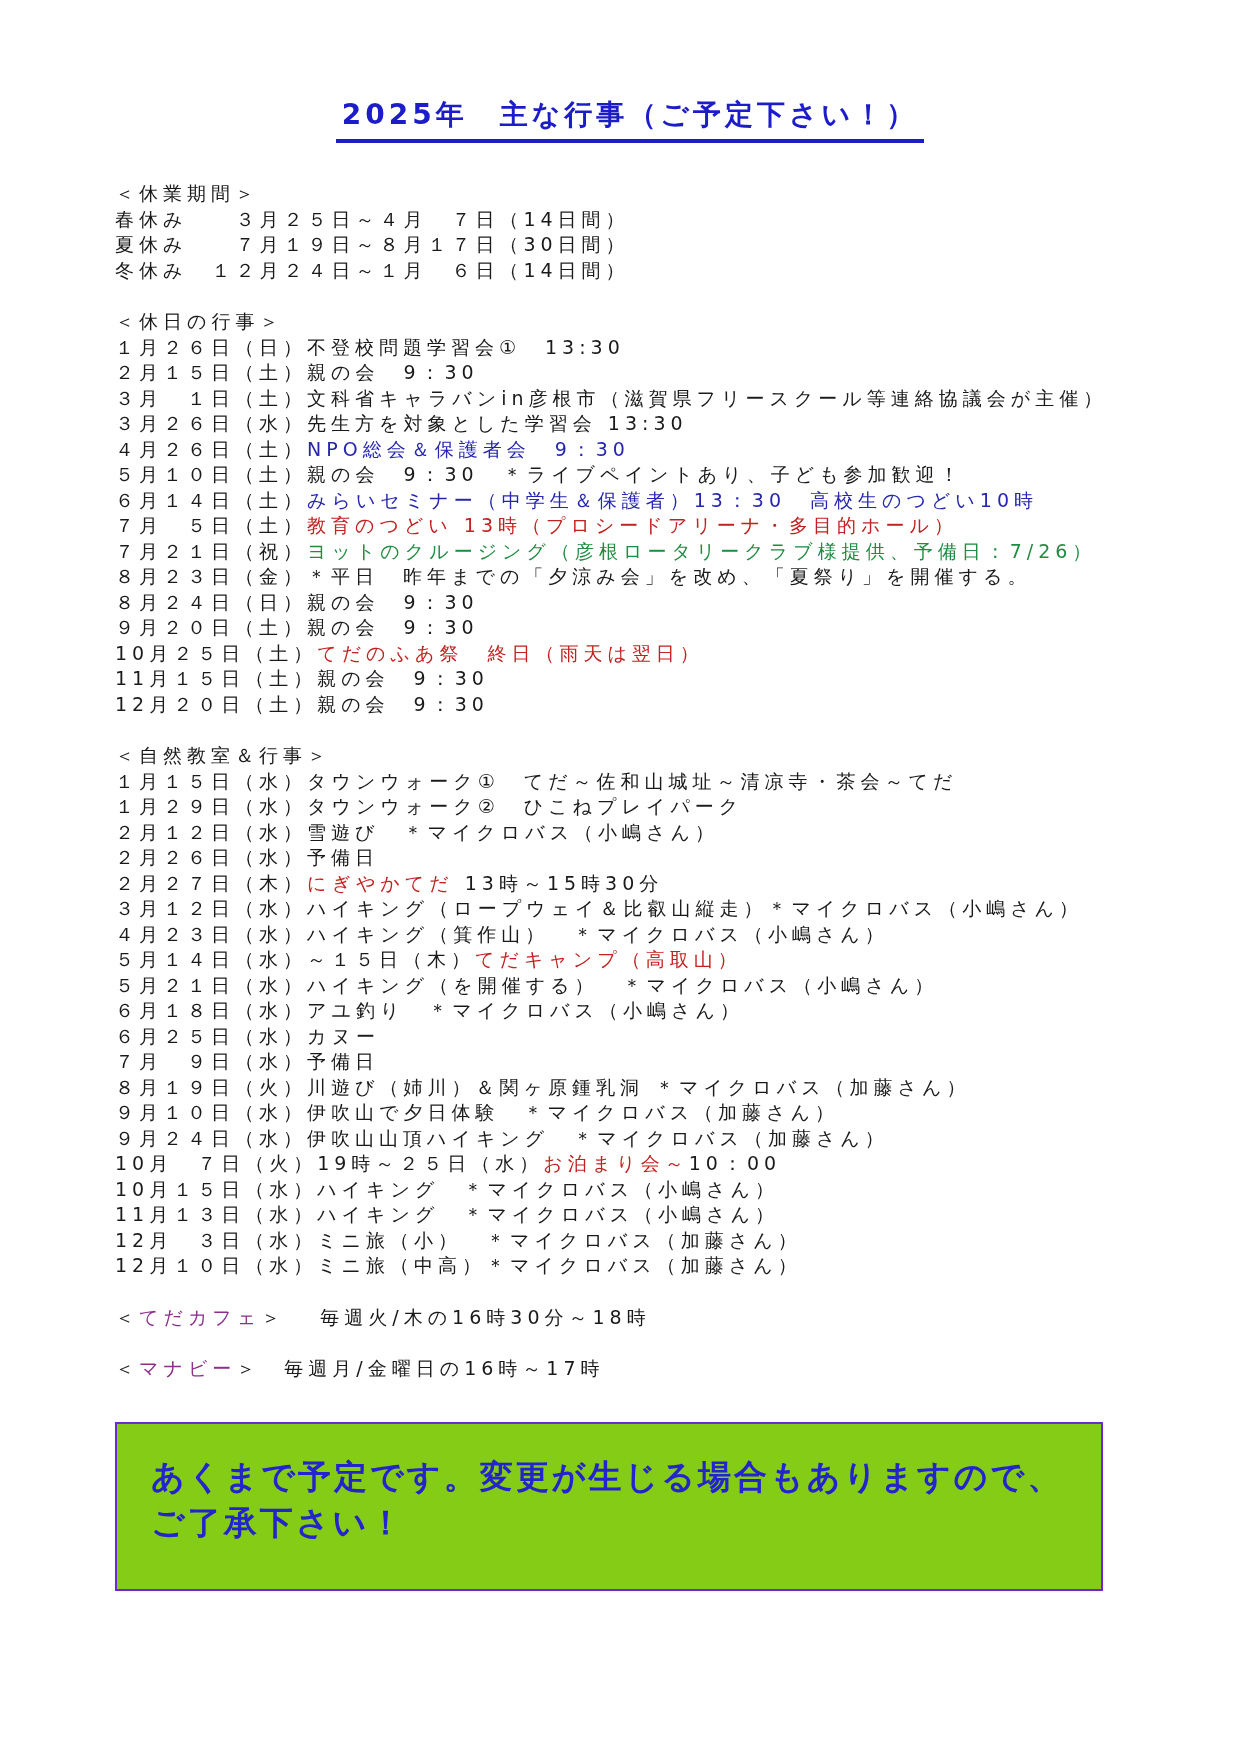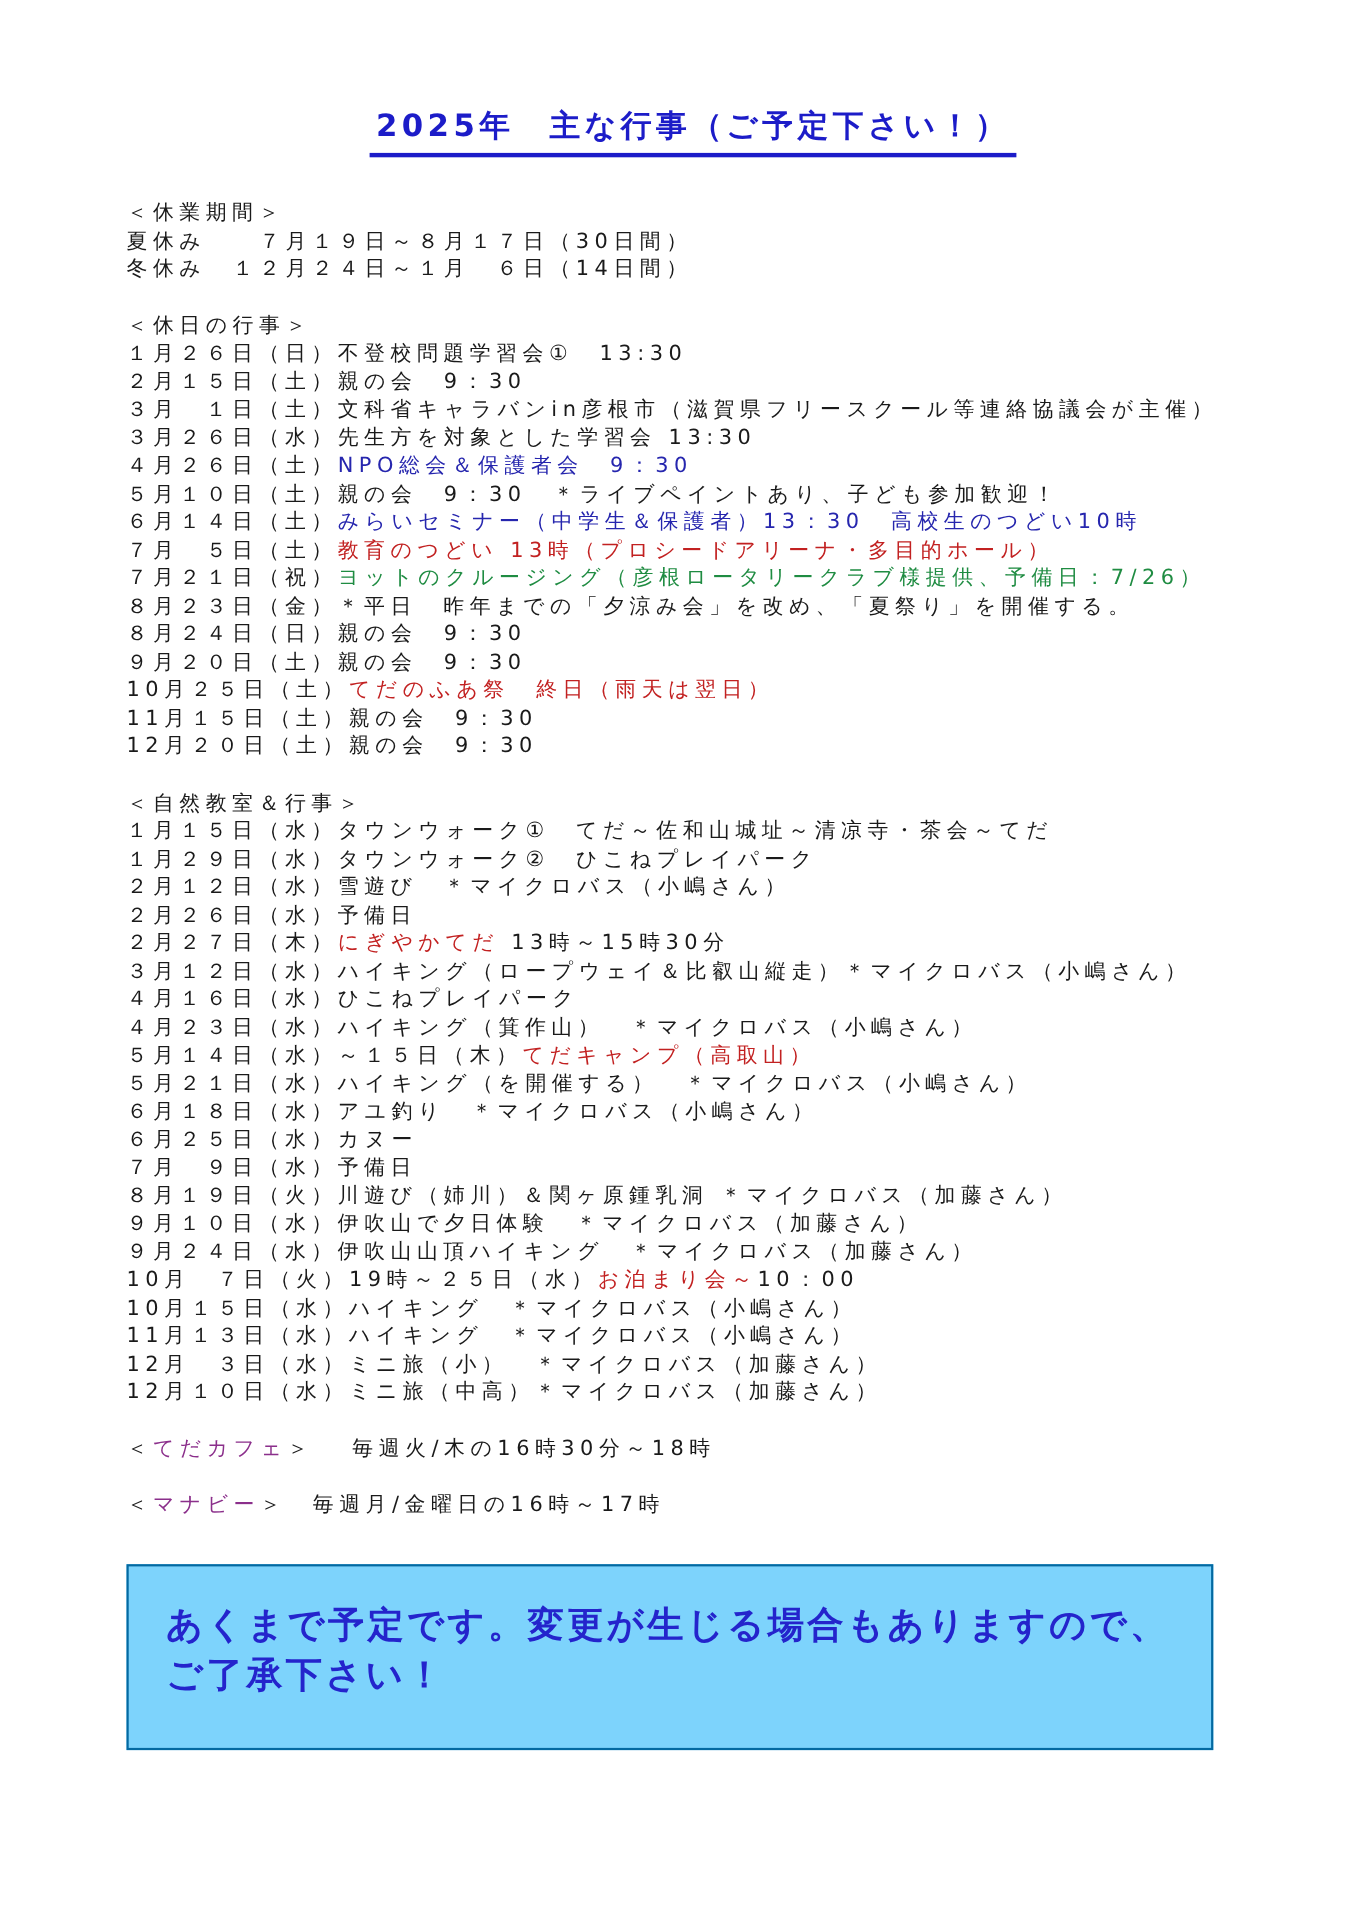--- a/index.html
+++ b/index.html
@@ -24,22 +24,22 @@
   .block{margin:0 0 26px 0;}
   .line{
     font-size:19px;
     line-height:25.5px;
     letter-spacing:5px;
     white-space:nowrap;
   }
   .notice{
     margin-top:40px;
     width:930px;
-    border:2px solid #0369a1;
-    background:#7dd3fc;
+    border:2px solid #6d28d9;
+    background:#84cc16;
     padding:30px 20px 42px 34px;
   }
   .notice-text{
     font-size:33px;
     font-weight:bold;
     letter-spacing:3px;
     line-height:1.42;
     color:var(--c-notice,#2424cc);
     white-space:pre-line;
   }
@@ -48,20 +48,21 @@
 <body>
 
 <div class="page">
   <div class="title-wrap">
     <span class="title-text">2025年　主な行事（ご予定下さい！）</span>
   </div>
 
   <div id="schedule">
       <div class="block">
         <div class="line"><span>＜休業期間＞</span></div>
+        <div class="line"><span>春休み　　３月２５日～４月　７日（14日間）</span></div>
         <div class="line"><span>夏休み　　７月１９日～８月１７日（30日間）</span></div>
         <div class="line"><span>冬休み　１２月２４日～１月　６日（14日間）</span></div>
       </div>
       <div class="block">
         <div class="line"><span>＜休日の行事＞</span></div>
         <div class="line"><span>１月２６日（日）不登校問題学習会①　13:30</span></div>
         <div class="line"><span>２月１５日（土）親の会　9：30</span></div>
         <div class="line"><span>３月　１日（土）文科省キャラバンin彦根市（滋賀県フリースクール等連絡協議会が主催）</span></div>
         <div class="line"><span>３月２６日（水）先生方を対象とした学習会 13:30</span></div>
         <div class="line"><span>４月２６日（土）</span><span style="color: rgb(38, 38, 174);">NPO総会＆保護者会　9：30</span></div>
@@ -77,21 +78,20 @@
         <div class="line"><span>12月２０日（土）親の会　9：30</span></div>
       </div>
       <div class="block">
         <div class="line"><span>＜自然教室＆行事＞</span></div>
         <div class="line"><span>１月１５日（水）タウンウォーク①　てだ～佐和山城址～清凉寺・茶会～てだ</span></div>
         <div class="line"><span>１月２９日（水）タウンウォーク②　ひこねプレイパーク</span></div>
         <div class="line"><span>２月１２日（水）雪遊び　＊マイクロバス（小嶋さん）</span></div>
         <div class="line"><span>２月２６日（水）予備日</span></div>
         <div class="line"><span>２月２７日（木）</span><span style="color: rgb(194, 33, 33);">にぎやかてだ</span><span> 13時～15時30分</span></div>
         <div class="line"><span>３月１２日（水）ハイキング（ロープウェイ＆比叡山縦走）＊マイクロバス（小嶋さん）</span></div>
-        <div class="line"><span>４月１６日（水）ひこねプレイパーク</span></div>
         <div class="line"><span>４月２３日（水）ハイキング（箕作山）　＊マイクロバス（小嶋さん）</span></div>
         <div class="line"><span>５月１４日（水）～１５日（木）</span><span style="color: rgb(194, 33, 33);">てだキャンプ（高取山）</span></div>
         <div class="line"><span>５月２１日（水）ハイキング（を開催する）　＊マイクロバス（小嶋さん）</span></div>
         <div class="line"><span>６月１８日（水）アユ釣り　＊マイクロバス（小嶋さん）</span></div>
         <div class="line"><span>６月２５日（水）カヌー</span></div>
         <div class="line"><span>７月　９日（水）予備日</span></div>
         <div class="line"><span>８月１９日（火）川遊び（姉川）＆関ヶ原鍾乳洞 ＊マイクロバス（加藤さん）</span></div>
         <div class="line"><span>９月１０日（水）伊吹山で夕日体験　＊マイクロバス（加藤さん）</span></div>
         <div class="line"><span>９月２４日（水）伊吹山山頂ハイキング　＊マイクロバス（加藤さん）</span></div>
         <div class="line"><span>10月　７日（火）19時～２５日（水）</span><span style="color: rgb(194, 33, 33);">お泊まり会～</span><span>10：00</span></div>

